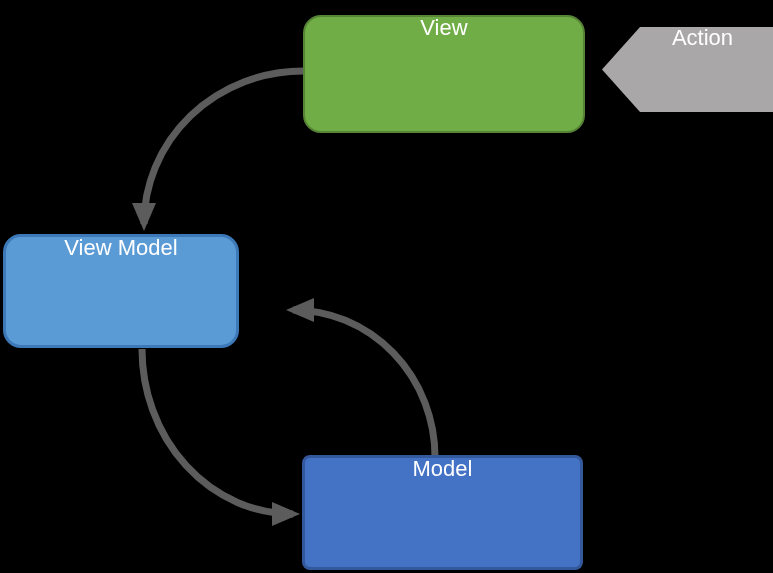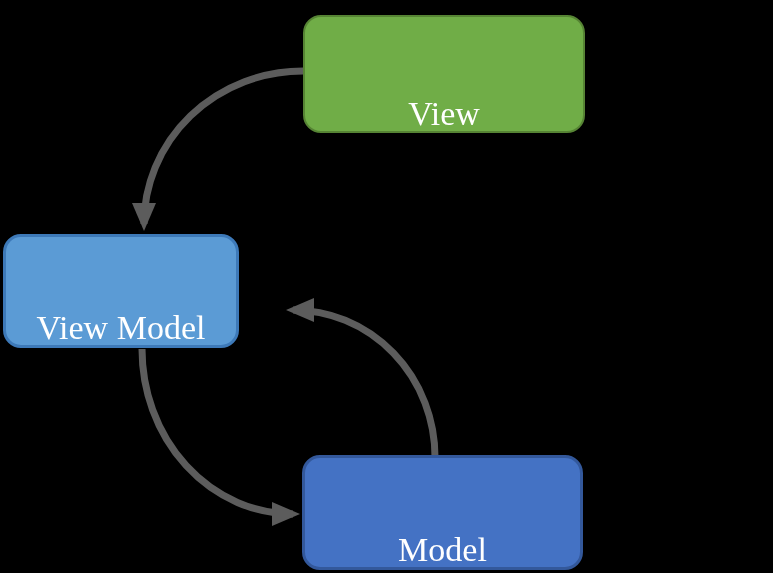--- a/index.html
+++ b/index.html
@@ -19,28 +19,27 @@
     position: absolute;
     left: 0;
     top: 0;
     width: 773px;
     height: 573px;
     pointer-events: none;
   }
   .node {
     position: absolute;
     display: flex;
-    align-items: flex-end;
+    align-items: flex-start;
     justify-content: center;
     box-sizing: border-box;
     color: #FFFFFF;
-    font-size: 34px;
+    font-size: 22px;
     line-height: 1;
     white-space: nowrap;
-    font-family: Liberation Serif, serif;
   }
   .rounded {
     border-radius: 18px;
     border-style: solid;
   }
   .node-view {
     left: 303px; top: 15px;
     width: 282px; height: 118px;
     border-width: 2px;
   }
@@ -77,22 +76,25 @@
     </defs>
     <path d="M 303 71 A 159 153 0 0 0 144 224" fill="none" stroke-width="7" marker-end="url(#arrowhead)" stroke="#5C5C5C"></path>
     <path d="M 142 349 A 151 165 0 0 0 293 514" fill="none" stroke-width="7" marker-end="url(#arrowhead)" stroke="#5C5C5C"></path>
     <path d="M 435 457 A 142 147 0 0 0 293 310" fill="none" stroke-width="7" marker-end="url(#arrowhead)" stroke="#5C5C5C"></path>
   </svg>
 
   <div class="node rounded node-view" style="background-color: rgb(112, 173, 71); border-color: rgb(86, 132, 52); color: rgb(255, 255, 255);">
     <span class="node-label">View</span>
   </div>
 
+  <div class="node node-action" style="background-color: rgb(169, 167, 167); color: rgb(255, 255, 255);">
+    <span class="node-label">Action</span>
+  </div>
 
   <div class="node rounded node-viewmodel" style="background-color: rgb(91, 155, 213); border-color: rgb(61, 121, 184); color: rgb(255, 255, 255);">
     <span class="node-label">View Model</span>
   </div>
 
-  <div class="node rounded node-model" style="background-color: rgb(68, 114, 196); border-color: rgb(51, 88, 155); color: rgb(255, 255, 255);">
+  <div class="node rounded node-model" style="background-color: rgb(68, 114, 196); border-color: rgb(51, 88, 155); color: rgb(255, 255, 255); border-radius: 8px;">
     <span class="node-label">Model</span>
   </div>
 
 </div>
 
 </body></html>

